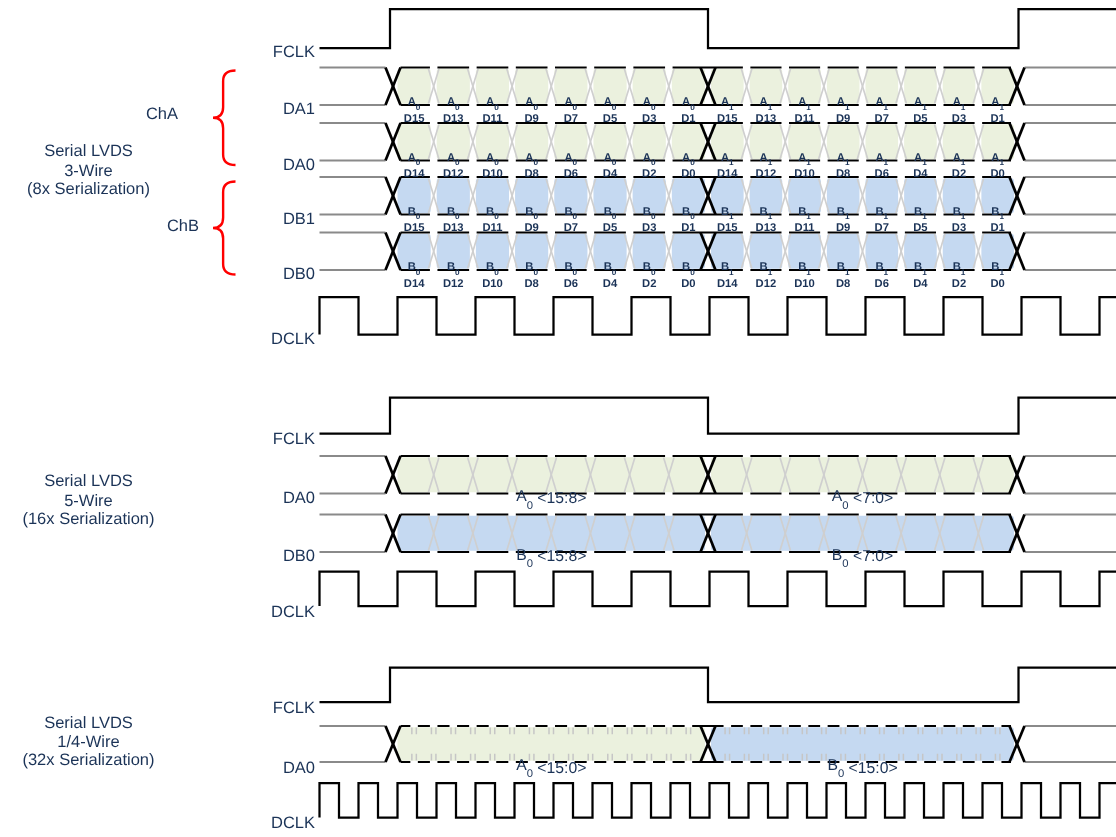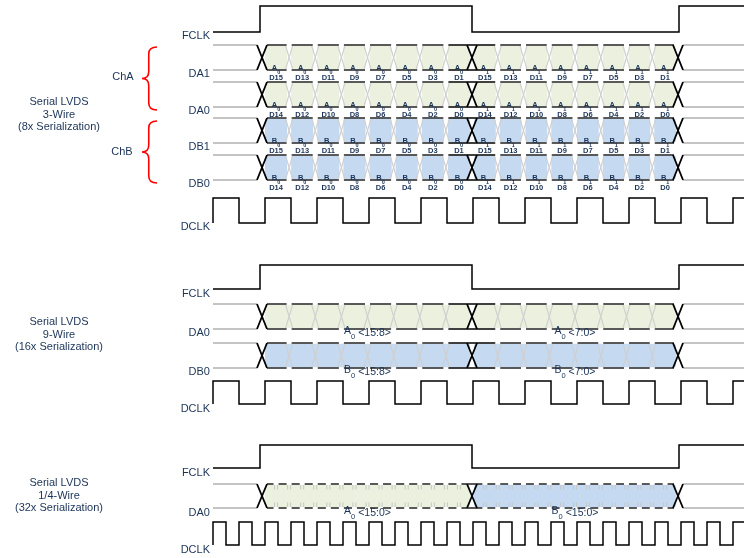--- a/index.html
+++ b/index.html
@@ -5,21 +5,21 @@
   html,body{margin:0;padding:0;background:#fff;}
   .stage{position:relative;width:744px;height:558px;background:#ffffff;
          font-family:"Liberation Sans",sans-serif;overflow:hidden;}
   svg.wave{position:absolute;left:0;top:0;}
   .overlay{position:absolute;left:0;top:16px;width:744px;height:558px;}
   .group-title{position:absolute;left:0;width:118px;text-align:center;
                font-size:11px;line-height:12.5px;color:var(--ink);}
   .gt1{top:95px;} .gt2{top:315px;} .gt3{top:476px;}
   .ch-label{position:absolute;width:40px;text-align:center;font-size:11px;
             color:var(--ink);}
-  .cha{left:103px;top:70px;} .chb{left:102px;top:145px;}
+  .cha{left:88px;top:70px;} .chb{left:102px;top:145px;}
   .sig-label{position:absolute;right:534px;height:14px;line-height:14px;
              font-size:11px;color:var(--ink);white-space:nowrap;text-align:right;}
   .cell-label{position:absolute;display:flex;flex-direction:column;align-items:center;
               justify-content:center;color:var(--ink);font-weight:bold;font-size:7.5px;
               line-height:8.5px;text-align:center;pointer-events:none;}
   .cell-label sub{font-size:5.5px;line-height:1;position:relative;top:1px;}
   .cell-label.wide{flex-direction:row;font-weight:normal;font-size:10.5px;}
   .cell-label.wide sub{font-size:7.5px;top:2px;}
 </style>
 </head>
@@ -1028,21 +1028,21 @@
       <div class="sig-label" style="top: 526px;">DCLK</div>
     </div>
 
   <div class="group-title gt1">
     <div>Serial LVDS</div>
     <div>3-Wire</div>
     <div>(8x Serialization)</div>
   </div>
   <div class="group-title gt2">
     <div>Serial LVDS</div>
-    <div>9-Wire</div>
+    <div>5-Wire</div>
     <div>(16x Serialization)</div>
   </div>
   <div class="group-title gt3">
     <div>Serial LVDS</div>
     <div>1/4-Wire</div>
     <div>(32x Serialization)</div>
   </div>
 
   <div class="ch-label cha">ChA</div>
   <div class="ch-label chb">ChB</div>

